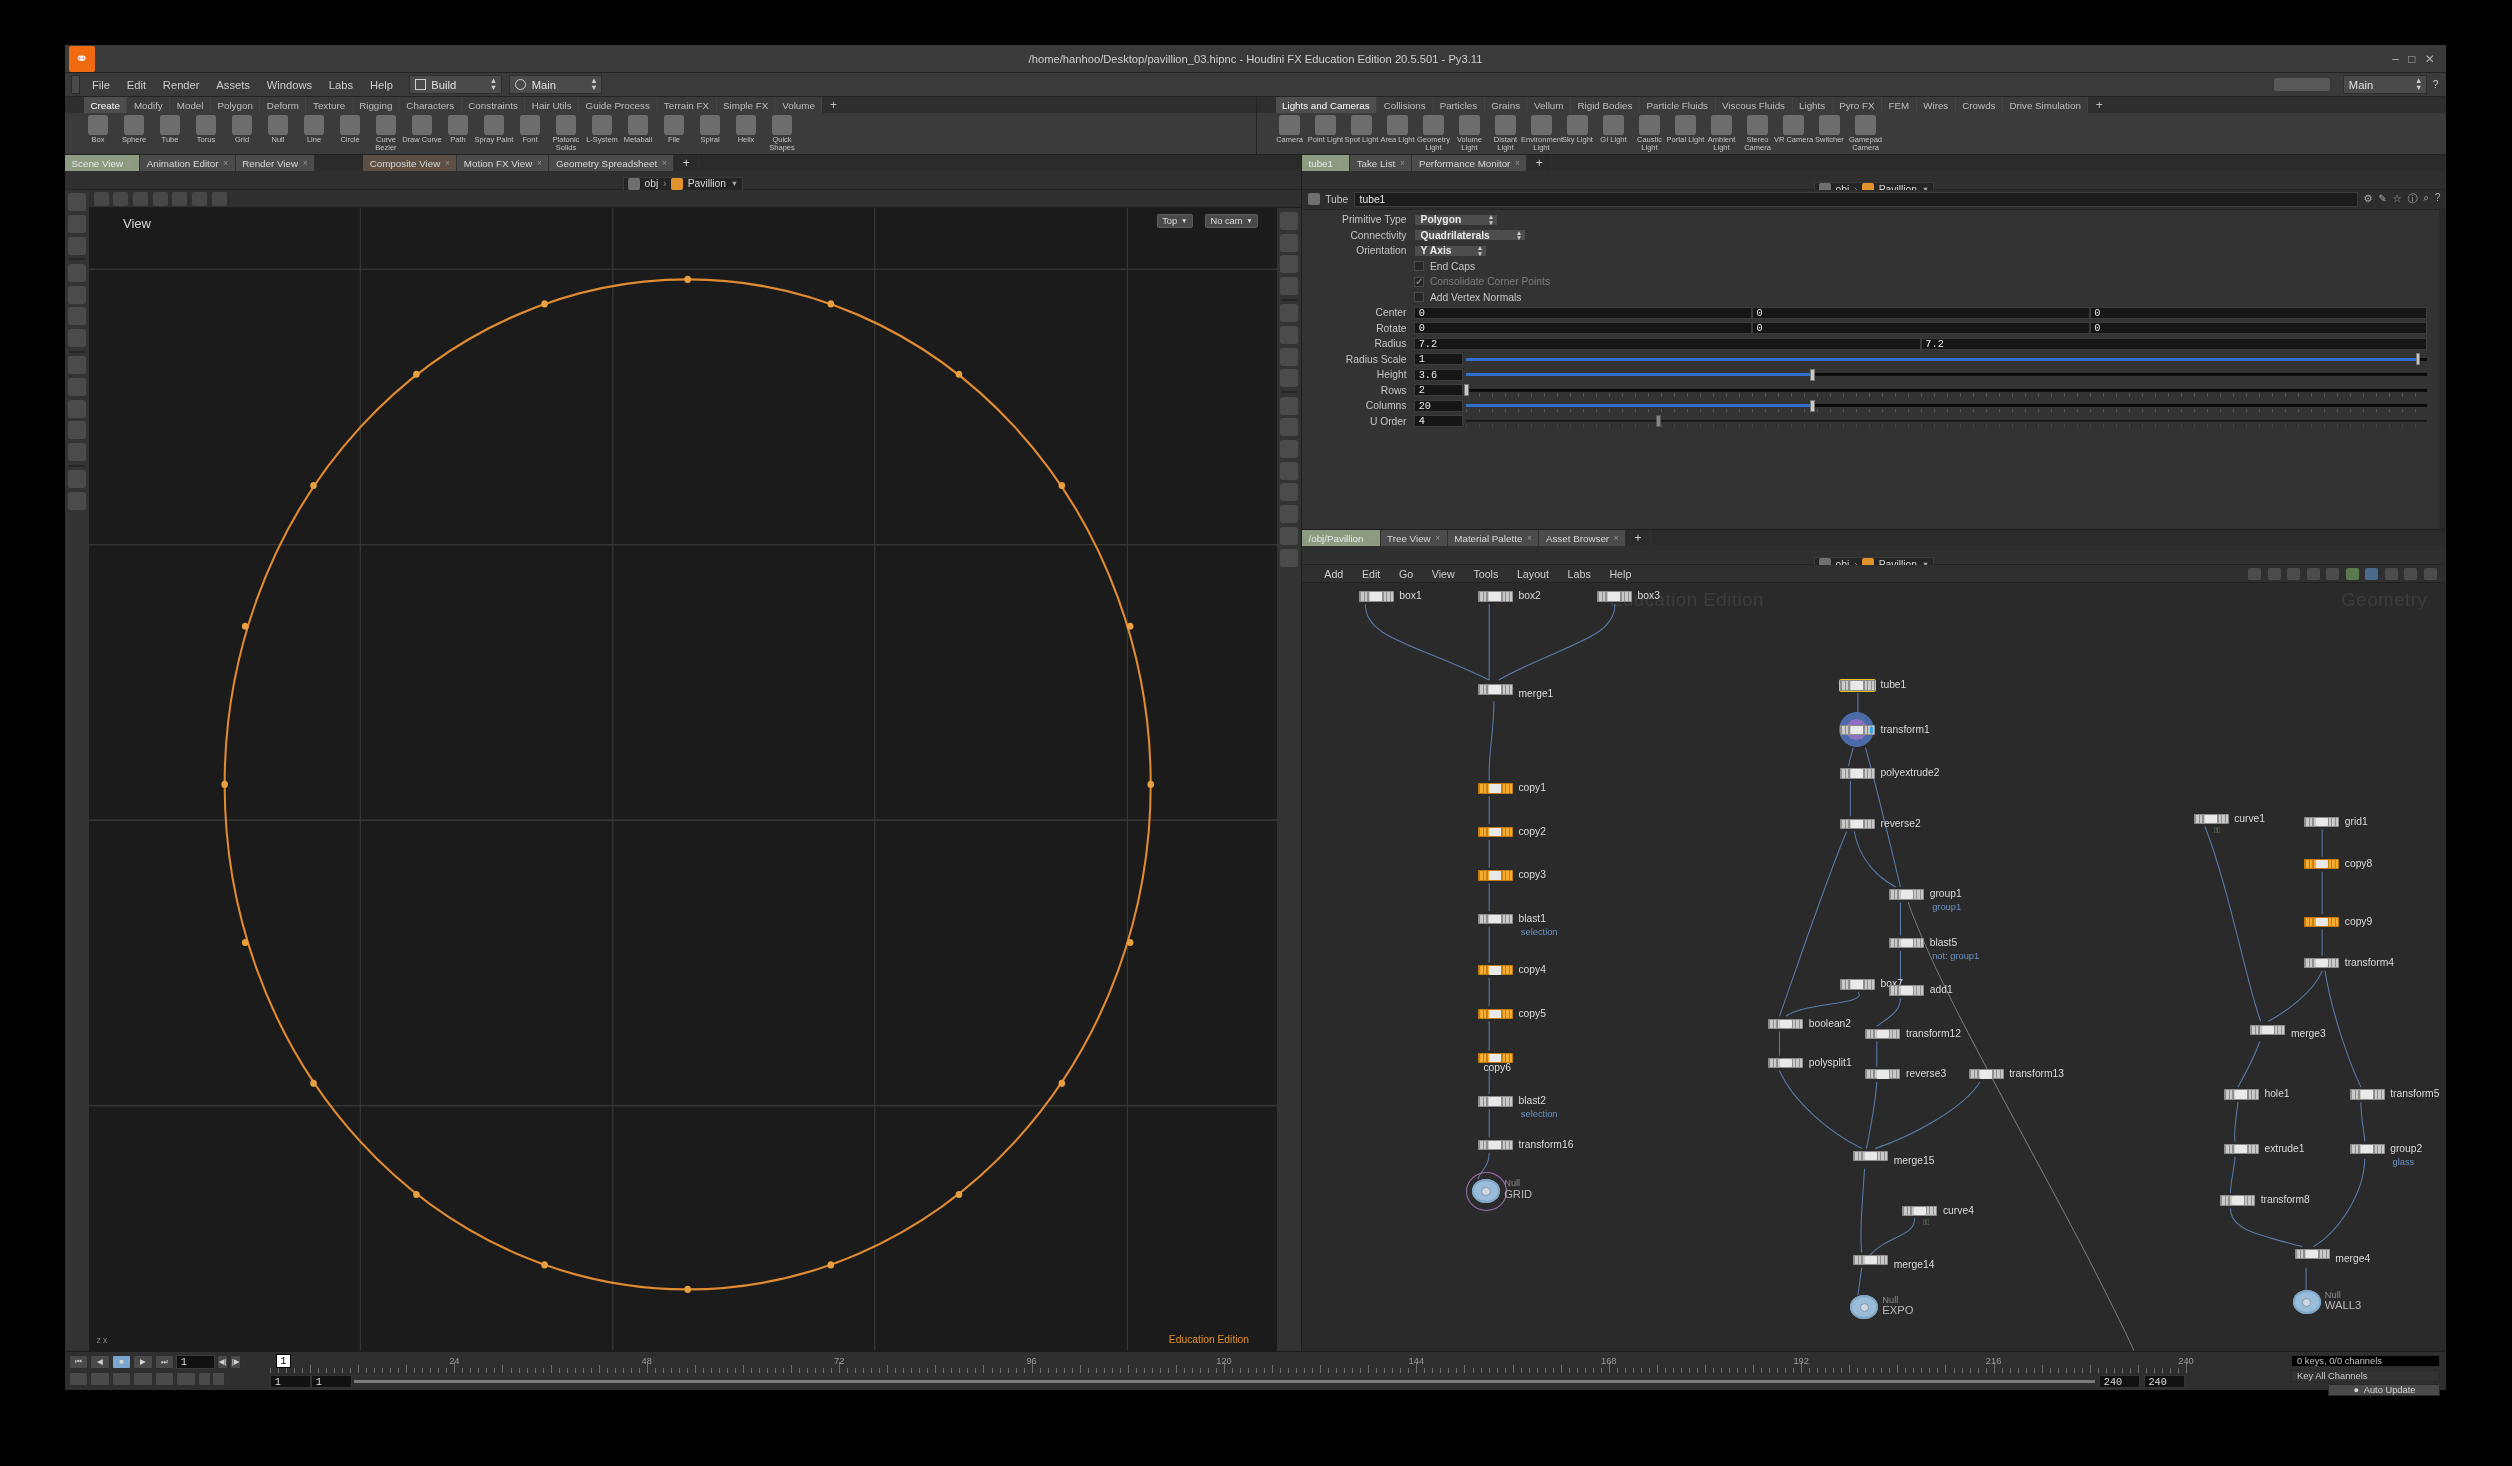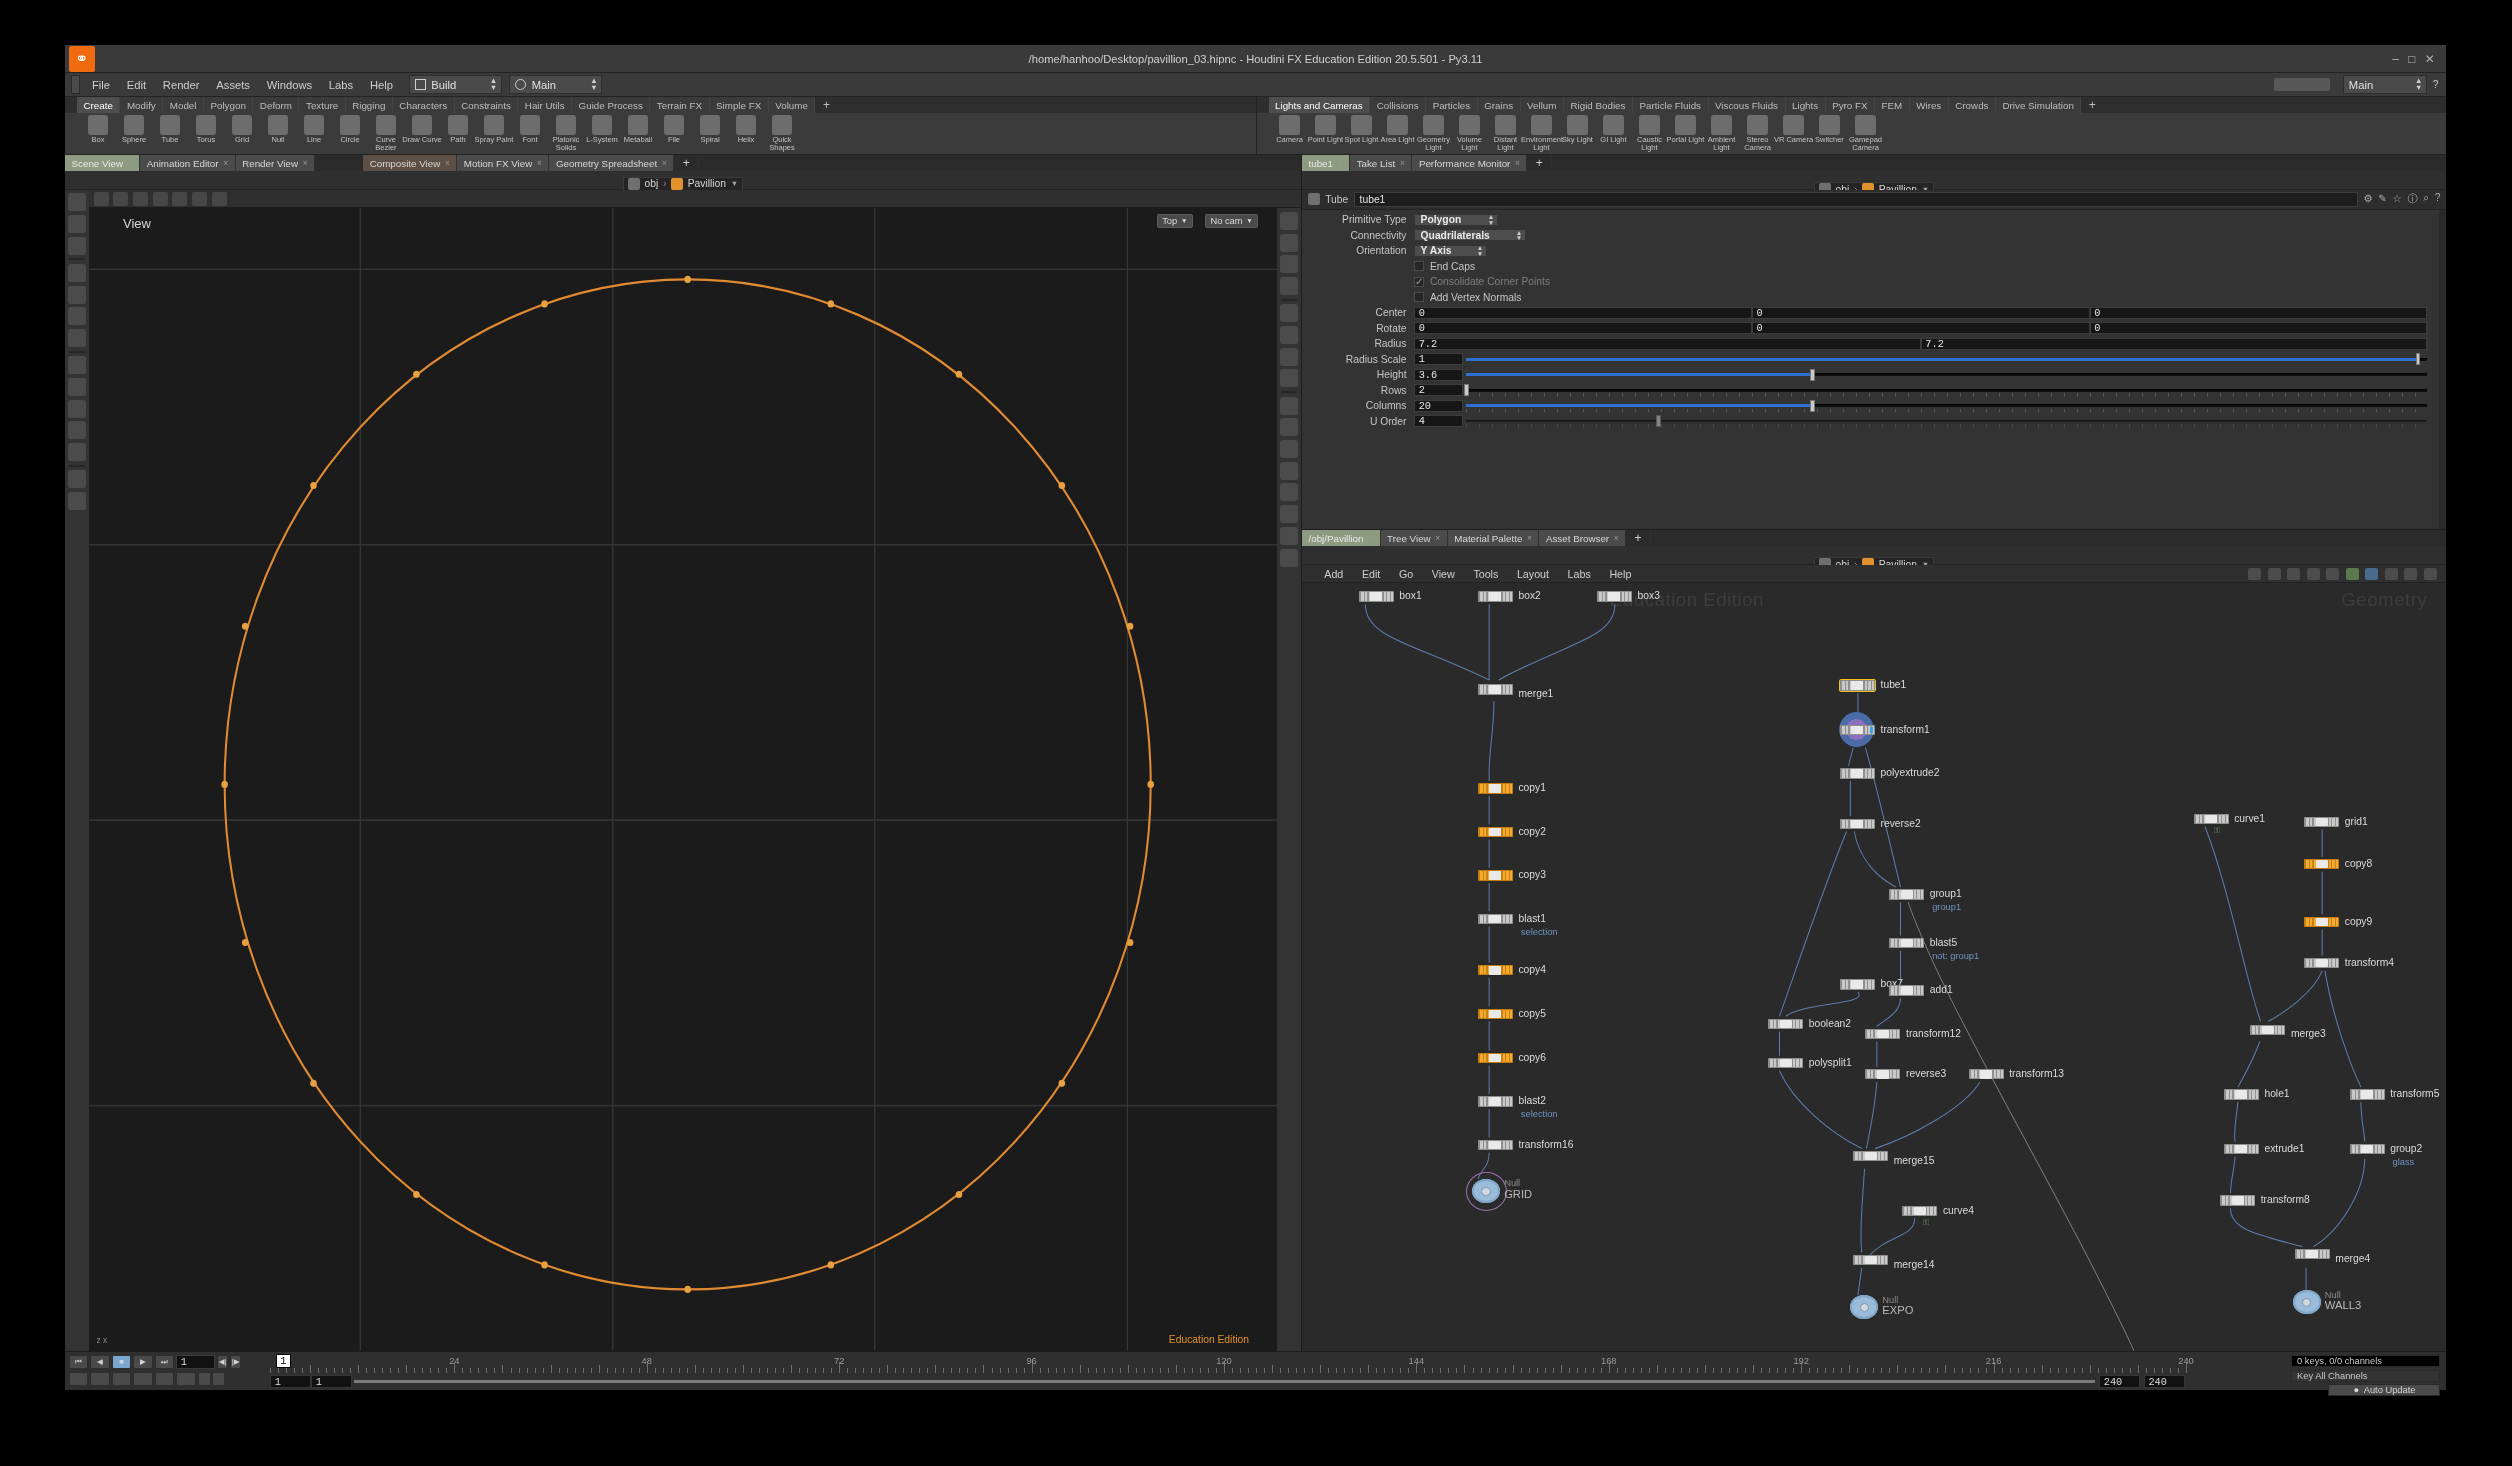--- a/index.html
+++ b/index.html
@@ -41,21 +41,21 @@
   }
   .combo .spin{ margin-left:auto; font-size:7.5px; line-height:6.5px; color:#cfcfcf; text-align:center;}
   .combo-ic{ width:11.2px;height:11.2px; border:0.9px solid #cfcfcf; display:inline-block;}
   .combo-ic.tgt{ border-radius:50%; }
   .mb-right{ margin-left:auto; display:flex; align-items:center; gap:5.6px; padding-right:7.5px;}
   .mb-search{ width:56px;height:13px;background:#585858;border-radius:1.9px;}
   
   .shelfwrap{ display:flex; background:#333; border-bottom:0.9px solid #222; flex:none;}
   .shelfhalf{ width:50%; position:relative; }
   .shelfhalf.right{ border-left:0.9px solid #222; }
-  .shelftabs{ height:16px; display:flex; align-items:stretch; background:#2e2e2e; padding-left:12px;}
+  .shelftabs{ height:16px; display:flex; align-items:stretch; background:#2e2e2e; padding-left:19px;}
   .stab{
     padding:0 6.5px; font-size:9.8px; color:#bdbdbd; display:flex;align-items:center;
     border-right:0.9px solid #444; background:#3b3b3b;
   }
   .stab.active{ background:#4e4e4e; color:#fff; }
   .stab.plus{ background:transparent; border:none; font-size:12px; padding:0 7.5px;}
   .shelfitems{ height:41px; display:flex; align-items:flex-start; gap:0; padding:1.9px 0 0 15px; background:#3b3b3b; overflow:hidden;}
   .sitem{ width:36px; display:flex; flex-direction:column; align-items:center; gap:0.9px; flex:none;}
   .sicon{ width:20.5px;height:20.5px; border-radius:2.8px; background:#6d6d6d; position:relative; }
   .slabel{ font-size:7.5px; color:#c4c4c4; text-align:center; line-height:8px; width:41px;}
@@ -939,21 +939,21 @@
               <div class="nlabel" style="margin-top: 0px;">copy4</div>
             </div>
             <div class="node" style="left: 15.3719%; top: 55.3947%;">
               <div style="position: relative;">
                 <div class="nbody orange">
                   <div class="nic"></div>
                 </div>
               </div>
               <div class="nlabel" style="margin-top: 0px;">copy5</div>
             </div>
-            <div class="node" style="left: 15.3719%; top: 61.1842%;">
+            <div class="node" style="left: 15.3719%; top: 61.1842%; flex-direction: column;">
               <div style="position: relative;">
                 <div class="nbody orange">
                   <div class="nic"></div>
                 </div>
               </div>
               <div class="nlabel" style="margin-top: 0px;">copy6</div>
             </div>
             <div class="node" style="left: 15.3719%; top: 66.8421%;">
               <div style="position: relative;">
                 <div class="nbody">

